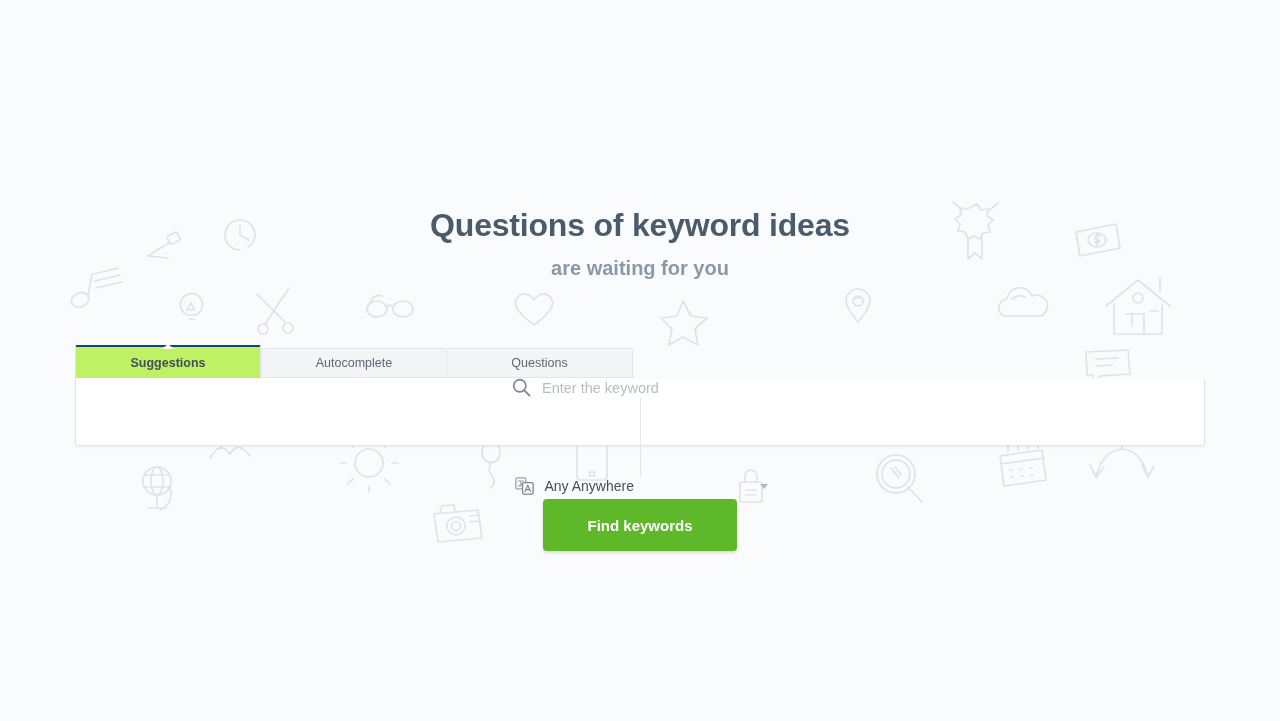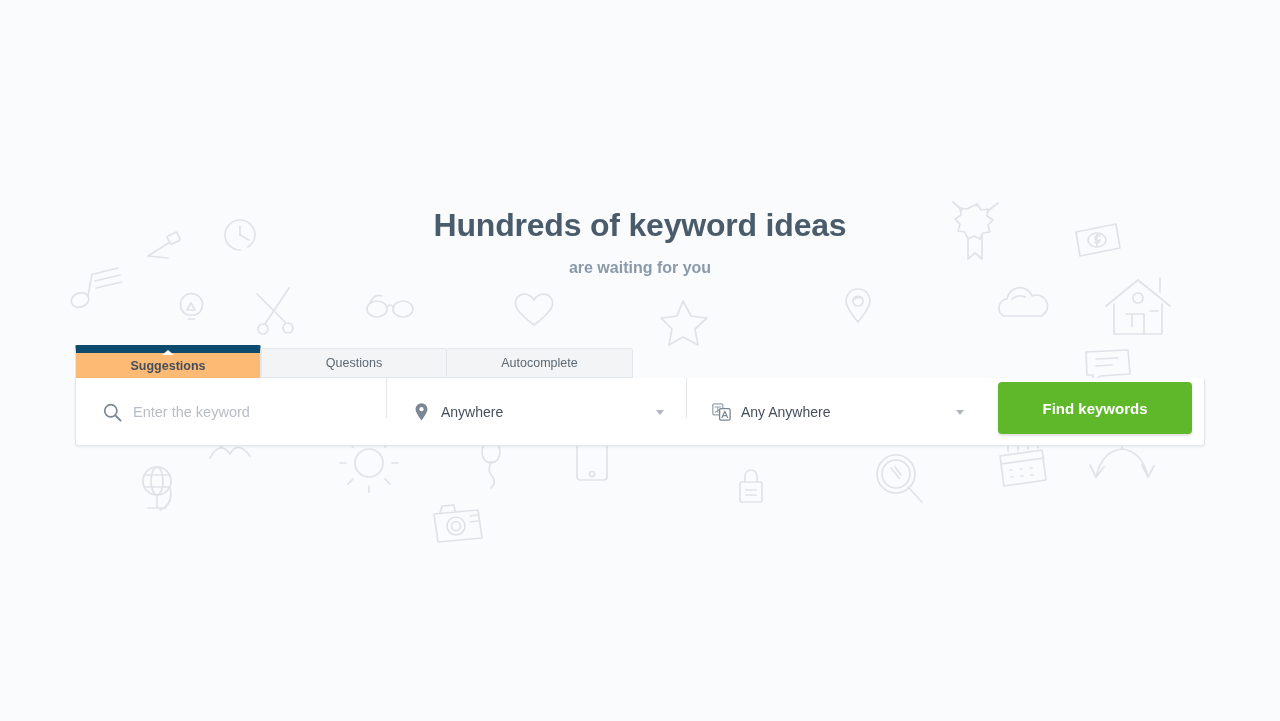--- a/index.html
+++ b/index.html
@@ -51,21 +51,21 @@
     margin: 0;
     font-size: 32px;
     line-height: 40px;
     font-weight: bold;
     color: #4a5b6b;
     letter-spacing: -0.2px;
   }
   #hero .sub {
     margin: 0;
     padding-top: 13px;
-    font-size: 16px;
+    font-size: 20px;
     line-height: 20px;
     font-weight: bold;
     color: #8a99a8;
   }
 
   
   #search-widget {
     position: absolute;
     left: 75px;
     top: 345px;
@@ -84,22 +84,22 @@
     height: 33px;
     box-sizing: border-box;
     display: flex;
     align-items: center;
     justify-content: center;
     font-size: 12.5px;
     cursor: pointer;
     position: relative;
   }
   .tab.active {
-    background: #fdba74;
-    border-top: 8px solid #0c4a6e;
+    background: #bef264;
+    border-top: 2px solid #0c4a6e;
     border-left: 1px solid #e4e7ea;
     border-right: 1px solid #e4e7ea;
     color: #454f5b;
     font-weight: bold;
     border-radius: 2px 2px 0 0;
     justify-content: center;
   }
   .tab.active .notch {
     position: absolute;
     top: -3px;
@@ -126,23 +126,24 @@
 
   
   #search-bar {
     height: 68px;
     background: #ffffff;
     border: 1px solid #e4e7ea;
     border-top: none;
     border-radius: 0 3px 3px 3px;
     box-shadow: 0 1px 3px rgba(0,0,0,0.07);
     display: flex;
-    align-items: flex-start;
+    align-items: center;
     position: relative;
     box-sizing: border-box;
+    flex-direction: column;
   }
 
   .field {
     height: 68px;
     display: flex;
     align-items: center;
     position: relative;
     box-sizing: border-box;
   }
   .field .lead-icon {
@@ -405,63 +406,53 @@
         <path d="M4 34 L12 24"></path>
       <path d="M56 34 L50 22"></path>
         <path d="M56 34 L62 23"></path>
       <path d="M30 6 L30 -2"></path>
     </g>
 
   </svg>
 </div>
 
 <div id="hero">
-  <h1>Hundreds of keyword ideas</h1>
+  <h1>Questions of keyword ideas</h1>
   <p class="sub">are waiting for you</p>
 </div>
 
 <div id="search-widget">
 
   <div id="tab-strip">
     <div class="tab active">
       <span class="notch"></span>
       <span>Suggestions</span>
     </div>
     <div class="tab inactive">
+      <span>Autocomplete</span>
+    </div>
+    <div class="tab inactive">
       <span>Questions</span>
-    </div>
-    <div class="tab inactive">
-      <span>Autocomplete</span>
     </div>
   </div>
 
   <div id="search-bar">
 
     <div class="field" id="keyword-field">
       <span class="lead-icon">
         <svg width="19" height="19" viewBox="0 0 19 19">
           <circle cx="7.8" cy="7.8" r="6.1" fill="none" stroke="#7b8793" stroke-width="1.7"></circle>
           <path d="M12.3 12.3 L17.6 17.6" stroke="#7b8793" stroke-width="1.9" stroke-linecap="round"></path>
         </svg>
       </span>
       <input id="keyword-input" type="text" placeholder="Enter the keyword" style="">
     </div>
 
     <div class="divider"></div>
 
-    <div class="field select-field" id="location-field">
-      <span class="lead-icon">
-        <svg width="13" height="18" viewBox="0 0 13 18">
-          <path d="M6.5 17.5 C6.5 17.5 12.5 9.8 12.5 6.3 A6 6 0 0 0 0.5 6.3 C0.5 9.8 6.5 17.5 6.5 17.5 Z" fill="#7b8793"></path>
-          <circle cx="6.5" cy="6.2" r="2.1" fill="#ffffff"></circle>
-        </svg>
-      </span>
-      <span class="select-value">Anywhere</span>
-      <span class="caret"></span>
-    </div>
 
     <div class="divider"></div>
 
     <div class="field select-field" id="language-field">
       <span class="lead-icon">
         <svg width="19" height="18" viewBox="0 0 19 18">
           <rect x="0.8" y="0.8" width="10" height="11" rx="1.3" fill="none" stroke="#9aa4ae" stroke-width="1.3"></rect>
           <path d="M3 4 L8.6 4 M5.8 4 L5.8 9.3 M3.3 9.3 Q5.8 8 8.4 6" fill="none" stroke="#9aa4ae" stroke-width="1.1" stroke-linecap="round"></path>
           <rect x="7.6" y="5.6" width="10.5" height="11.5" rx="1.3" fill="#ffffff" stroke="#7b8793" stroke-width="1.3"></rect>
           <path d="M10 14.6 L12.8 8.2 L15.6 14.6 M11 12.6 L14.6 12.6" fill="none" stroke="#7b8793" stroke-width="1.2" stroke-linecap="round" stroke-linejoin="round"></path>

